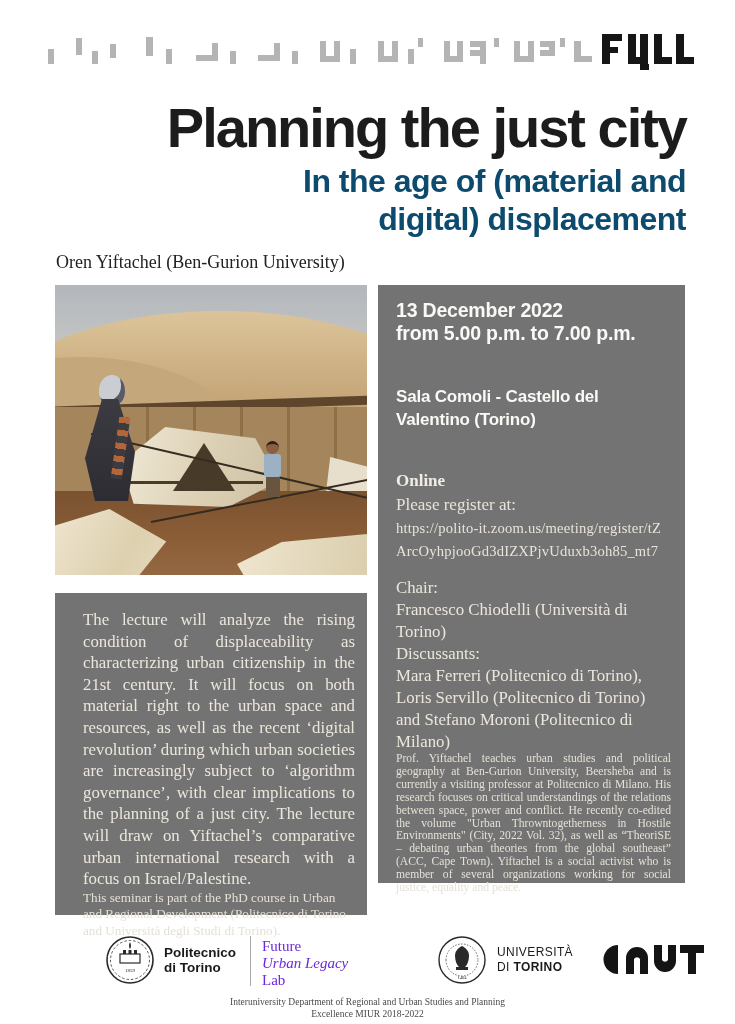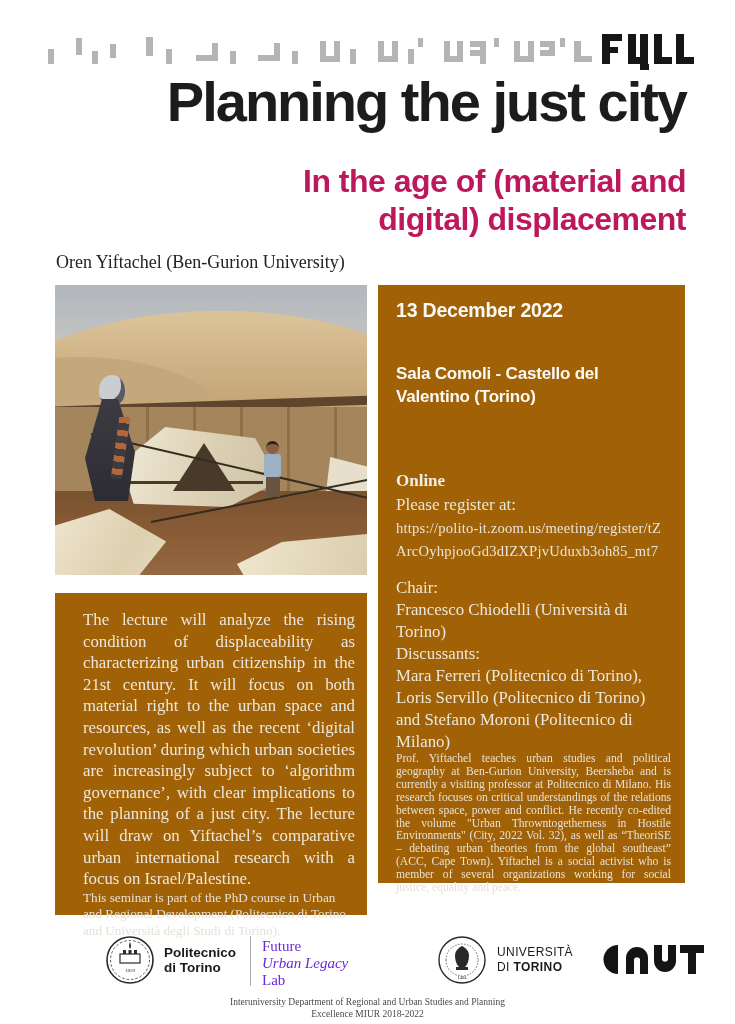--- a/index.html
+++ b/index.html
@@ -3,29 +3,29 @@
 <meta charset="utf-8">
 <style>
   html,body{margin:0;padding:0;background:#ffffff;}
   body{font-family:"Liberation Sans",sans-serif;-webkit-font-smoothing:antialiased;}
   .poster{position:relative;width:735px;height:1024px;background:#ffffff;overflow:hidden;margin:0 auto;}
 
   
   .banner{position:absolute;left:46px;top:30px;width:648px;height:40px;}
 
   
-  .title{position:absolute;left:50px;right:49px;top:70px;text-align:right;
+  .title{position:absolute;left:50px;right:49px;top:96px;text-align:right;
          font-size:56px;font-weight:bold;color:#1c1c1c;letter-spacing:-2px;line-height:64px;white-space:nowrap;}
   .subtitle{position:absolute;left:200px;right:49px;top:162px;text-align:right;
-         font-size:32px;font-weight:bold;color:#be185d;letter-spacing:-0.5px;line-height:38px;}
+         font-size:32px;font-weight:bold;color:#0c4a6e;letter-spacing:-0.5px;line-height:38px;}
   .speaker{position:absolute;left:56px;top:252px;font-family:"Liberation Serif",serif;
          font-size:18px;color:#222;}
 
   
-  .box{position:absolute;background:#a16207;color:#ece8df;box-sizing:border-box;}
+  .box{position:absolute;background:#737373;color:#ece8df;box-sizing:border-box;}
   .info-box{left:378px;top:285px;width:307px;height:290px;padding:14px 16px 12px 18px;display:flex;flex-direction:column;}
   .abstract-box{left:55px;top:593px;width:312px;height:322px;padding:16px 12px 14px 28px;display:flex;flex-direction:column;}
   .panel-box{left:378px;top:561px;width:307px;height:322px;padding:16px 14px 12px 18px;display:flex;flex-direction:column;}
 
   .date-block{font-weight:bold;font-size:19.5px;line-height:23px;color:#faf9f6;letter-spacing:-0.2px;}
   .venue-block{font-weight:bold;font-size:17px;line-height:23px;color:#faf9f6;letter-spacing:-0.2px;margin-top:40px;}
   .online-block{margin-top:auto;font-family:"Liberation Serif",serif;}
   .online-label{font-weight:bold;font-size:17px;line-height:24px;color:#f1ede4;}
   .register-line{font-size:17px;line-height:24px;color:#e9e4d9;}
   .url-line{font-size:14.6px;line-height:23px;color:#e9e4d9;letter-spacing:0.2px;white-space:nowrap;}
@@ -183,20 +183,21 @@
     <div class="ph-boy">
       <div class="b-head"></div>
       <div class="b-shirt"></div>
       <div class="b-pants"></div>
     </div>
   </div>
 
   <div class="box info-box">
     <div class="date-block">
       <span>13 December 2022</span><br>
+      <span>from 5.00 p.m. to 7.00 p.m.</span>
     </div>
     <div class="venue-block">
       <span>Sala Comoli - Castello del</span><br>
       <span>Valentino (Torino)</span>
     </div>
     <div class="online-block">
       <div class="online-label">Online</div>
       <div class="register-line">Please register at:</div>
       <div class="url-line">https://polito-it.zoom.us/meeting/register/tZ</div>
       <div class="url-line">ArcOyhpjooGd3dIZXPjvUduxb3oh85_mt7</div>

